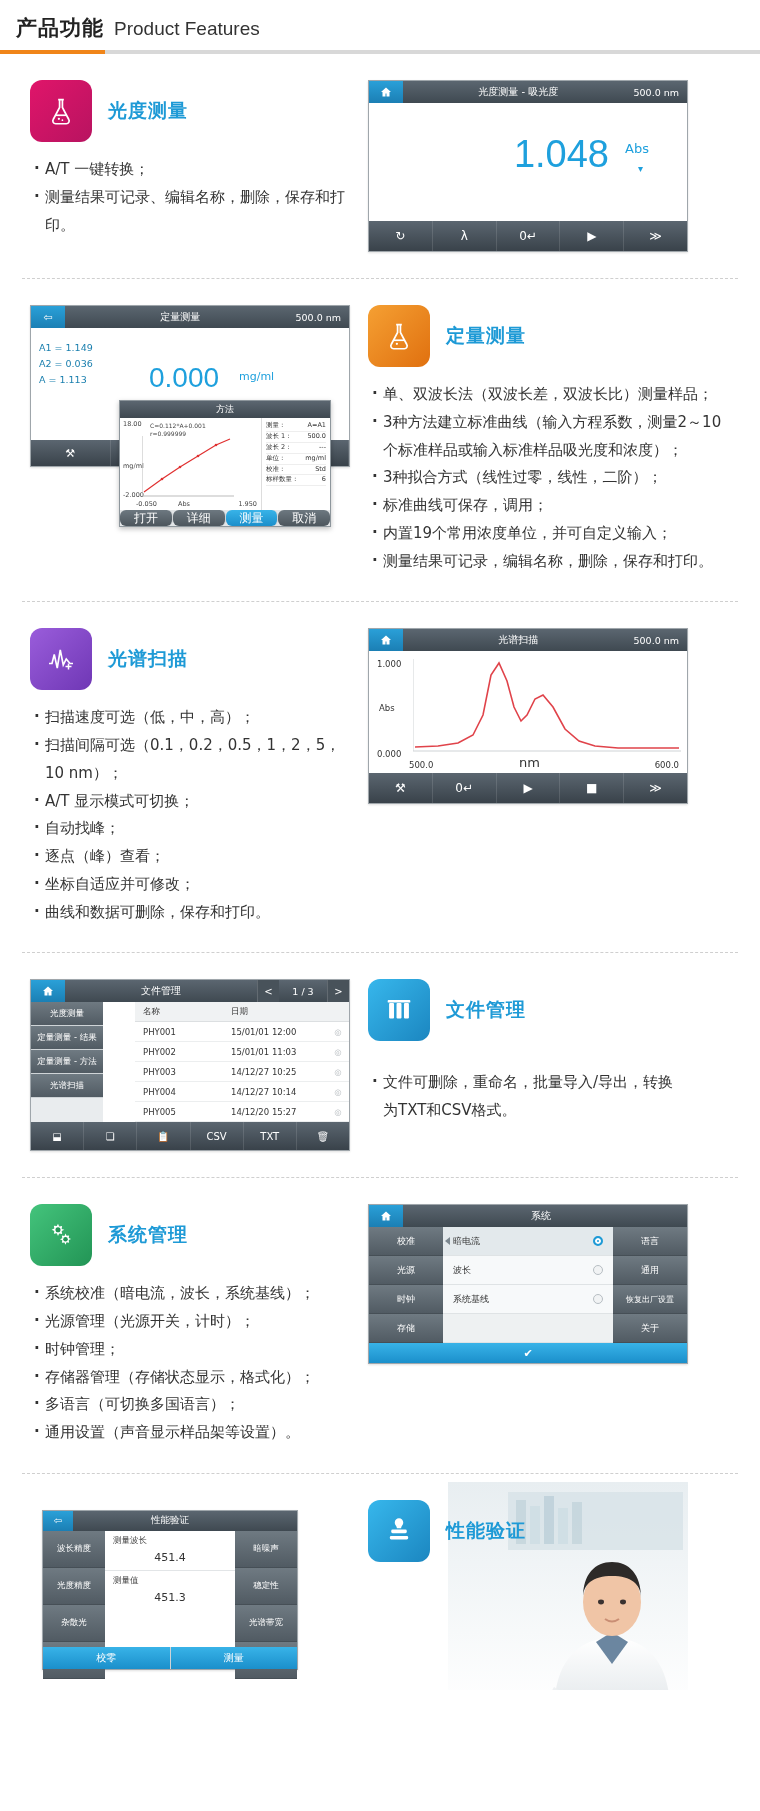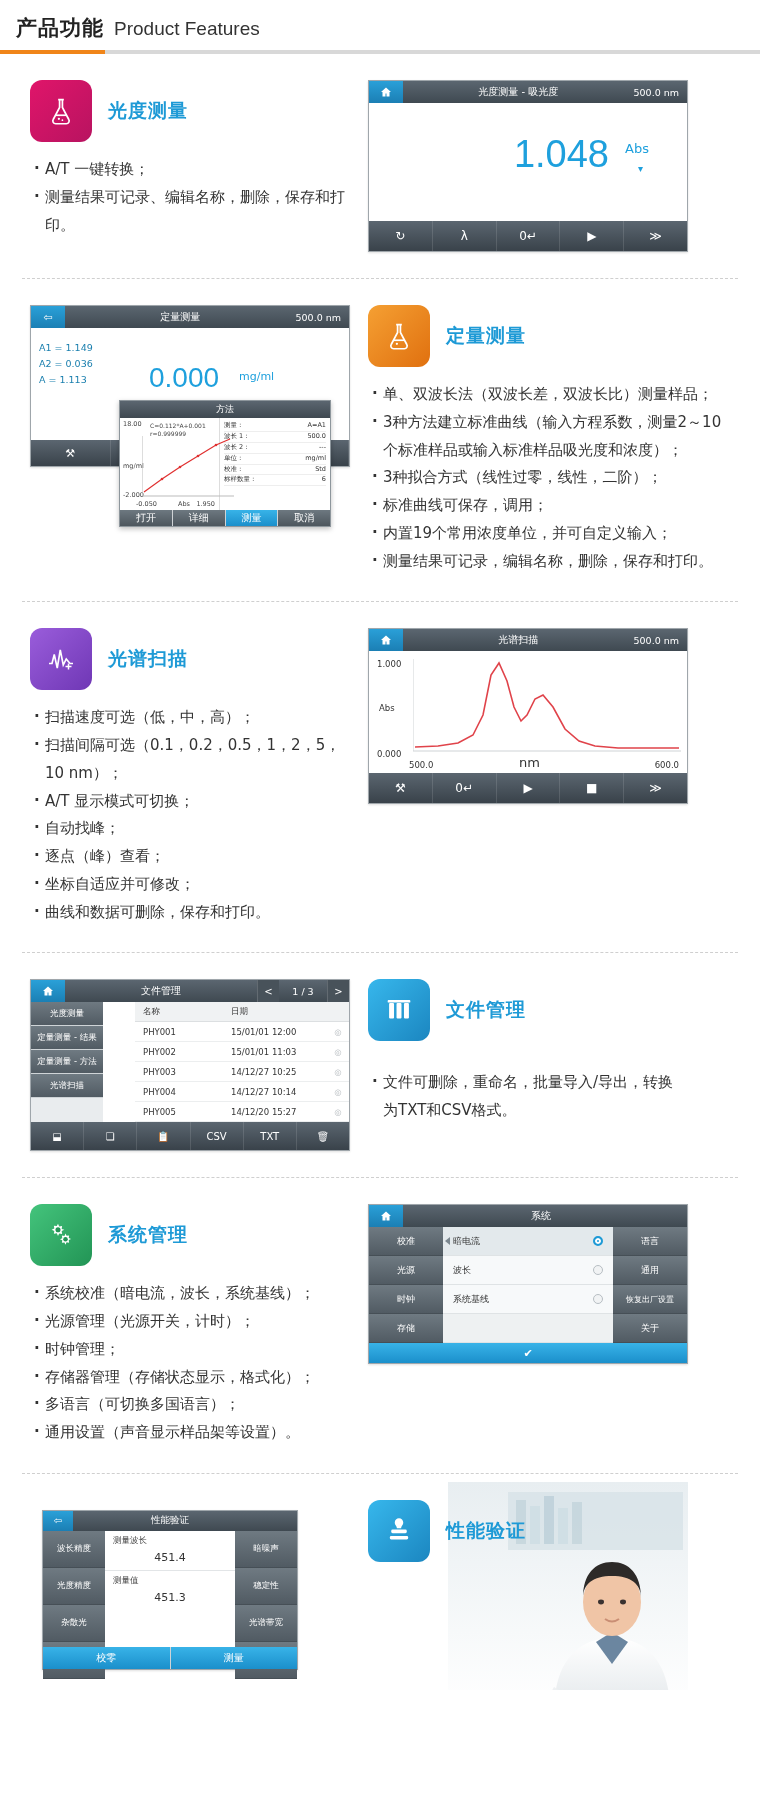--- a/index.html
+++ b/index.html
@@ -105,34 +105,34 @@
 
   
   .method-win {
     position:absolute; left: 88px; top: 72px; width: 212px; border:1px solid #8d969c;
     background:#f1f3f4; font-family:"DejaVu Sans",sans-serif; z-index: 5;
     box-shadow: 0 2px 5px rgba(0,0,0,.25);
   }
   .method-title { height:17px; background: linear-gradient(#5b6670,#3f4951); color:#fff;
     font-size:9px; display:flex; align-items:center; justify-content:center;}
   .method-main { display:flex; background:#fff; }
-  .method-chart { width: 100px; height: 92px; position:relative; border-right:1px solid #ddd; }
+  .method-chart { width: 142px; height: 92px; position:relative; border-right:1px solid #ddd; }
   .method-chart .ax-top { position:absolute; left:3px; top:2px; font-size:6.5px; color:#444; }
   .method-chart .ax-bot { position:absolute; left:3px; bottom:11px; font-size:6.5px; color:#444; }
   .method-chart .ax-ylabel { position:absolute; left:3px; top:44px; font-size:6.5px; color:#444; }
   .method-chart .eq { position:absolute; left:30px; top:4px; font-size:6px; color:#444; line-height:1.4;}
   .method-chart .xl { position:absolute; bottom:2px; left:16px; font-size:6.5px; color:#444;}
   .method-chart .xm { position:absolute; bottom:2px; left:58px; font-size:6.5px; color:#444;}
   .method-chart .xr { position:absolute; bottom:2px; right:4px; font-size:6.5px; color:#444;}
   .method-chart svg { position:absolute; left:22px; top:18px; }
   .method-tbl { flex:1; font-size:6.5px; color:#333; padding:3px 4px; }
   .method-tbl .mrow { display:flex; justify-content:space-between; line-height:1.52; border-bottom:1px solid #eee;}
   .method-btns { display:flex; height:16px; background:#e3e6e8; }
-  .method-btns div { flex:1; display:flex; align-items:center; justify-content:center; font-size:10px;
-    border-right:1px solid #cfd3d6; color:#fff; background: linear-gradient(#6d7880,#4d565d);}
+  .method-btns div { flex:1; display:flex; align-items:center; justify-content:center; font-size:12px;
+    border-right:1px solid #cfd3d6; color:#fff; background: linear-gradient(#6d7880,#4d565d); border-radius: 6px;}
   .method-btns div.active { background: linear-gradient(#38b3e8,#1b8fcb); }
   .method-btns div:last-child { border-right:none; }
 
   
   .spec-body { height: 122px; position:relative; background:#fff; padding: 6px 4px 0 4px;}
   .spec-y1 { position:absolute; left:8px; top:8px; font-size:8.5px; color:#333; }
   .spec-y0 { position:absolute; left:8px; bottom:14px; font-size:8.5px; color:#333; }
   .spec-abs { position:absolute; left:10px; top:52px; font-size:8.5px; color:#333; }
   .spec-x0 { position:absolute; left:40px; bottom:3px; font-size:8.5px; color:#333; }
   .spec-xm { position:absolute; left:150px; bottom:3px; font-size:13px; color:#333; }

